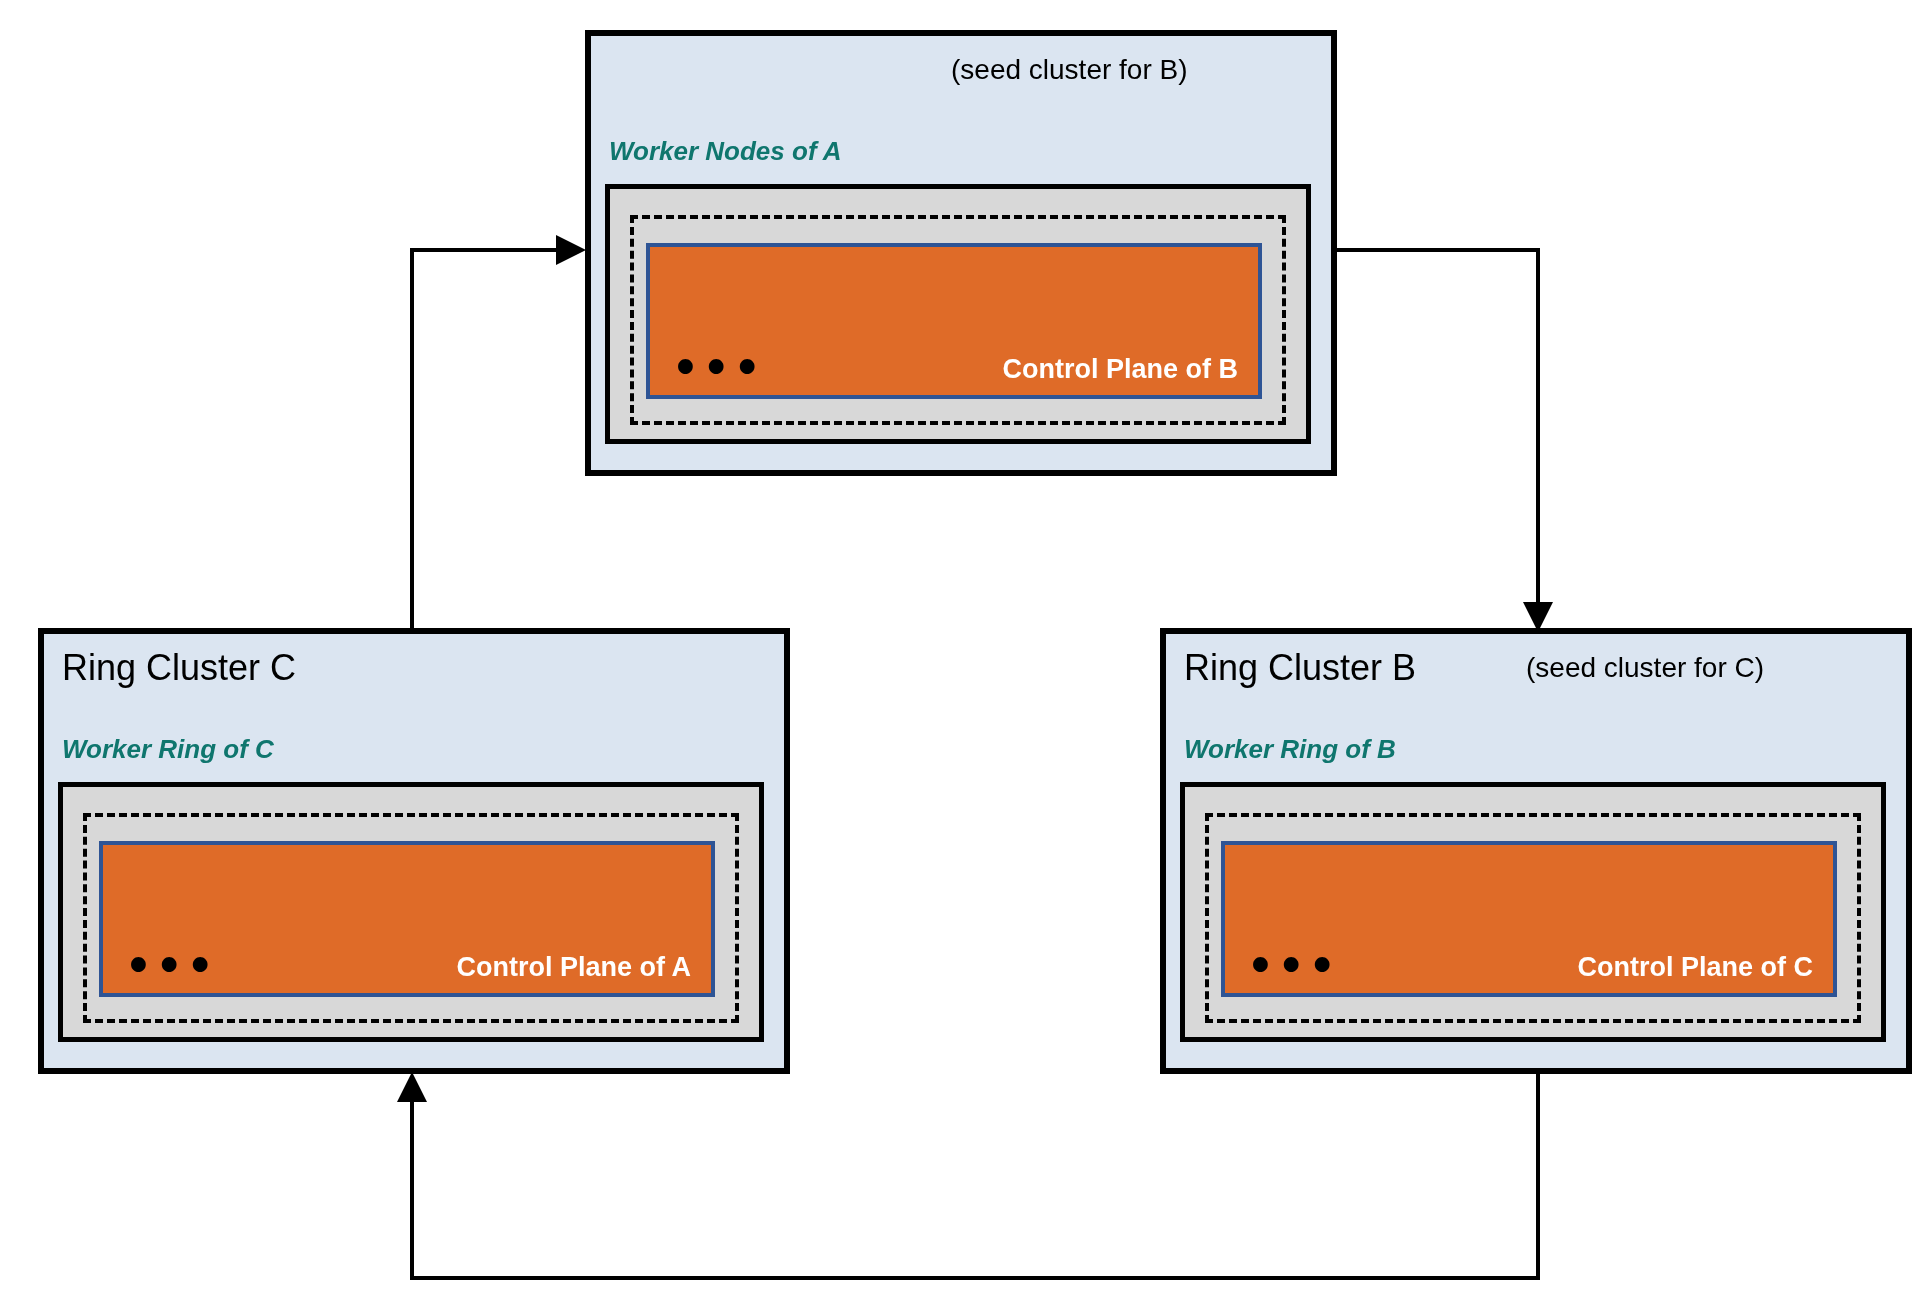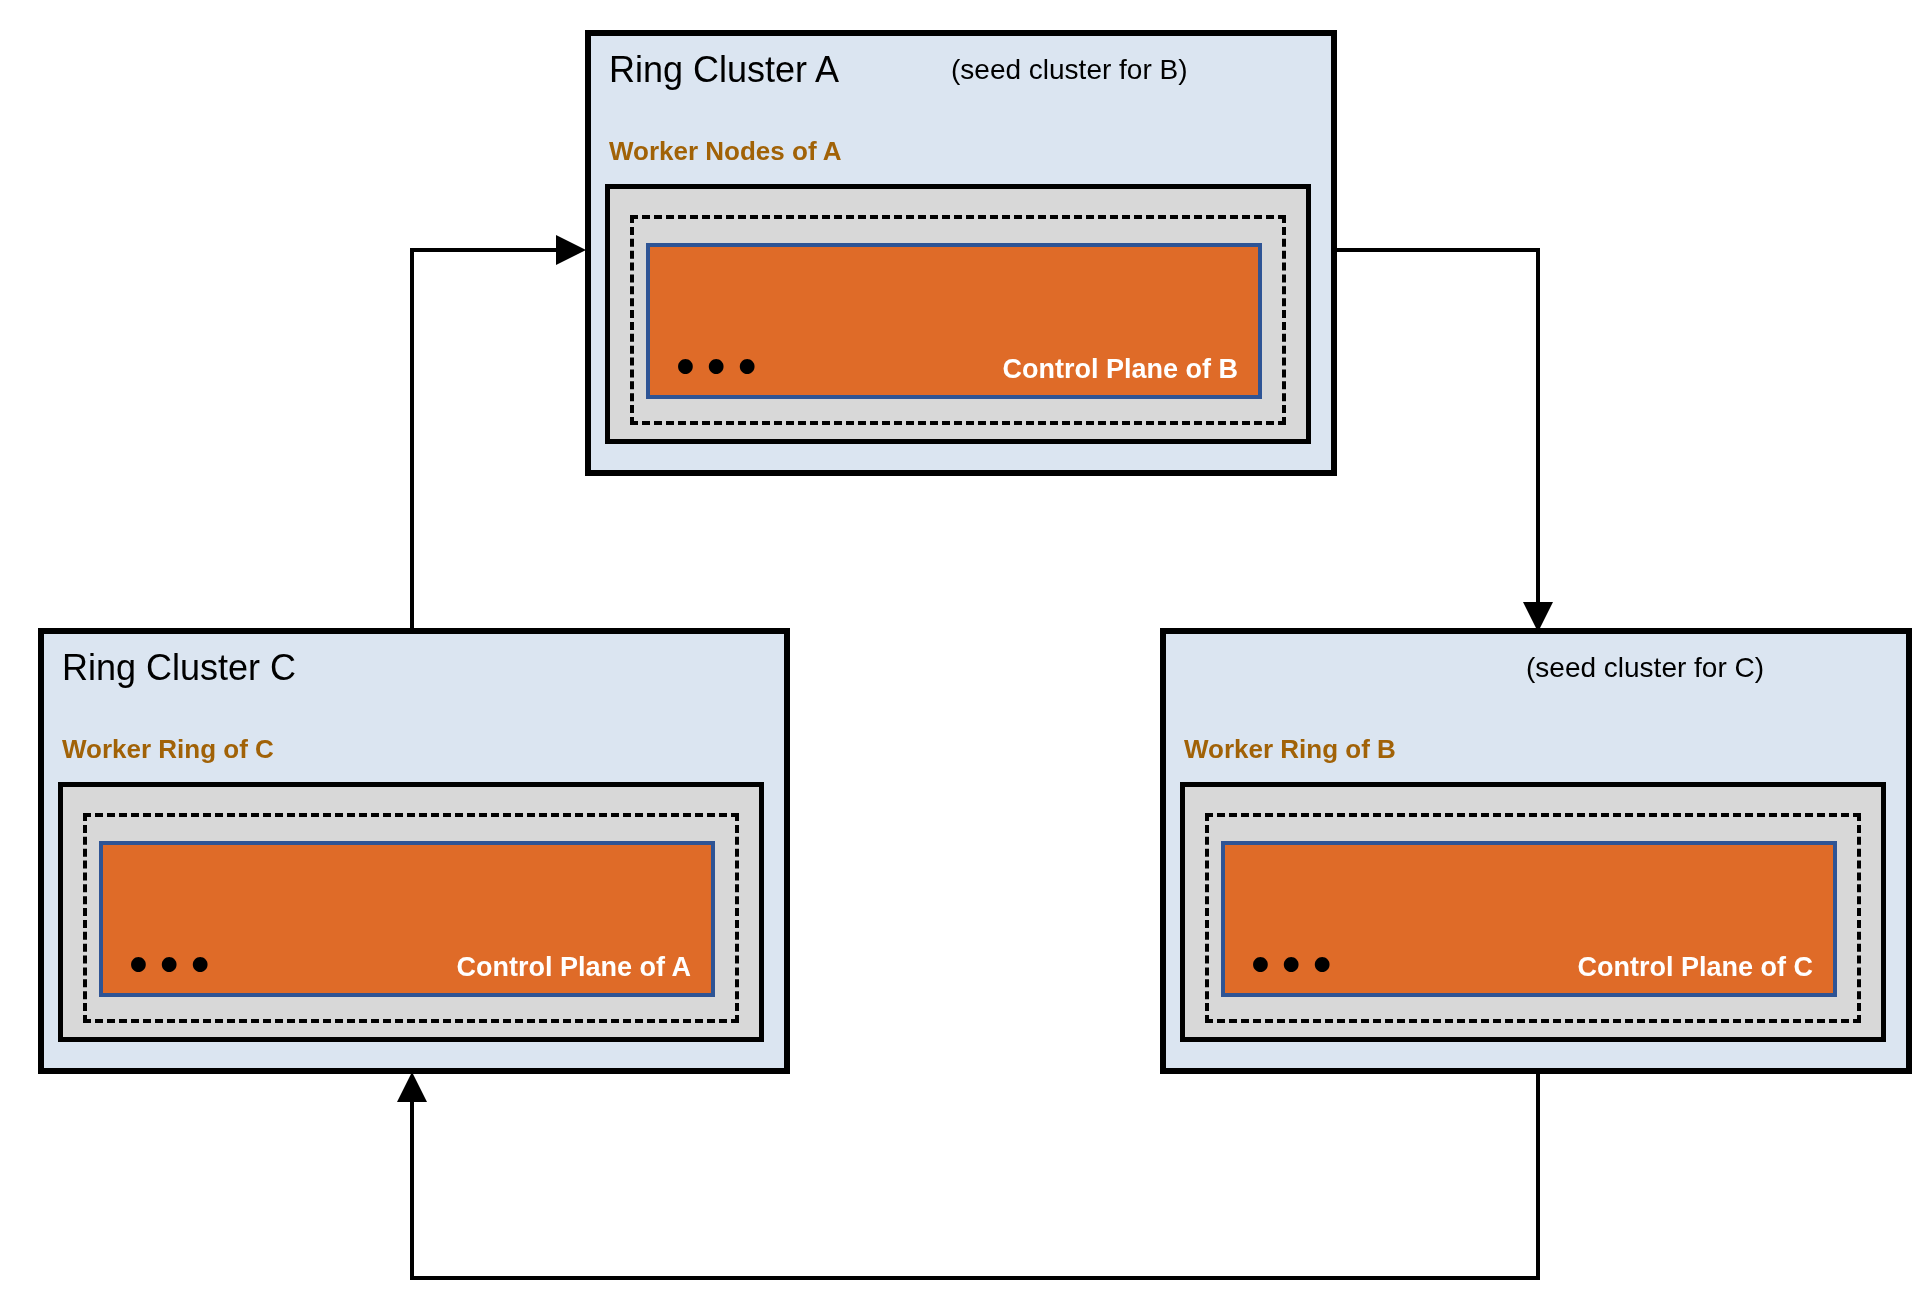--- a/index.html
+++ b/index.html
@@ -44,22 +44,23 @@
     line-height: 44px;
     color: #000;
     white-space: nowrap;
   }
   .worker-label {
     position: absolute;
     left: 18px;
     top: 100px;
     font-size: 26px;
     font-weight: 700;
-    color: #a16207;
+    color: #0f766e;
     white-space: nowrap;
+    font-style: italic;
   }
   .worker-area {
     position: absolute;
     left: 14px;
     right: 20px;
     top: 148px;
     height: 260px;
     background: var(--worker_area_fill, #d8d8d8);
     border: 5px solid #000;
     box-sizing: border-box;
@@ -117,34 +118,34 @@
     fill: var(--line, #000);
     stroke: none;
   }
 </style>
 </head>
 <body>
 
 <div id="canvas">
 
   <div class="cluster pos-a">
-    <div class="title">Ring Cluster A</div>
     <div class="subtitle">(seed cluster for B)</div>
     <div class="worker-label">Worker Nodes of A</div>
     <div class="worker-area">
       <div class="dashed-box">
         <div class="control-plane">
           <span class="dots">•••</span>
           <span class="cp-label">Control Plane of B</span>
         </div>
       </div>
     </div>
   </div>
 
   <div class="cluster pos-b">
+    <div class="title">Ring Cluster B</div>
     <div class="subtitle">(seed cluster for C)</div>
     <div class="worker-label">Worker Ring of B</div>
     <div class="worker-area">
       <div class="dashed-box">
         <div class="control-plane">
           <span class="dots">•••</span>
           <span class="cp-label">Control Plane of C</span>
         </div>
       </div>
     </div>

